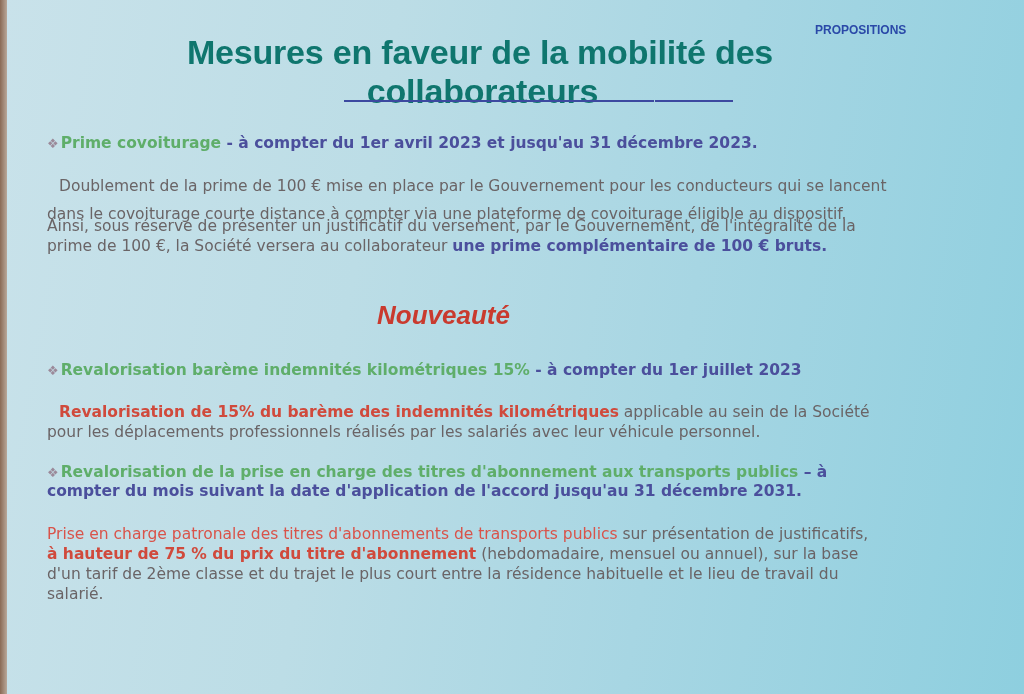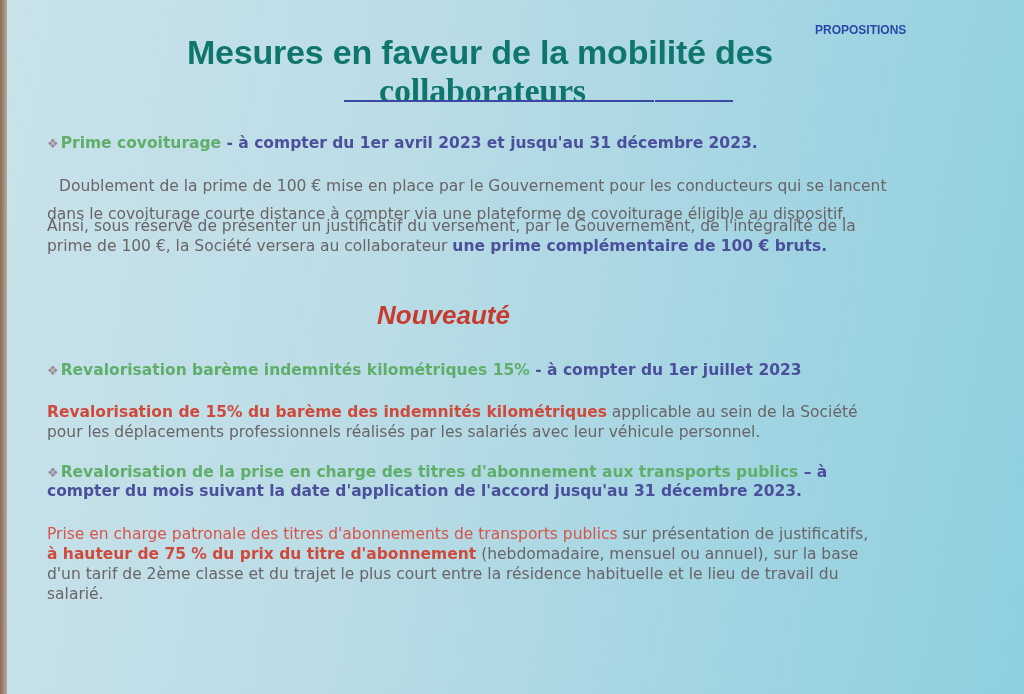--- a/index.html
+++ b/index.html
@@ -12,21 +12,21 @@
     position: absolute; left: 0; top: 0; width: 7px; height: 694px;
     background: linear-gradient(90deg, #8a6a55, #b9a89a);
   }
   .slide { position: absolute; left: 0; top: 0; width: 1024px; height: 694px; }
   .title {
     position: absolute; left: 150px; width: 760px; text-align: center;
     font-family: "Liberation Sans", sans-serif; font-weight: bold;
     color: #0f766e; font-size: 34px; letter-spacing: -0.2px;
   }
   .title.l1 { top: 33px; left: 120px; width: 720px; }
-  .title.l2 { top: 72px; left: 160px; width: 645px; font-family: Liberation Serif, serif; }
+  .title.l2 { top: 72px; left: 160px; width: 645px; }
   .title-underline {
     position: absolute; top: 100px; height: 2px; background: #3c49a0;
   }
   .tag {
     position: absolute; left: 815px; top: 19px; color: #2a49a8;
     font-family: "Liberation Sans", sans-serif; font-weight: bold; font-size: 12px;
     line-height: 22px; width: 146px;
   }
   .tag .l2 { display: block; margin-left: -24px; }
   .line {
@@ -72,29 +72,29 @@
   <div class="line" style="top:236px;">
     <span class="gray">prime de 100 €, la Société versera au collaborateur </span><span class="navy bold">une prime complémentaire de 100 € bruts.</span>
   </div>
 
   <div class="nouveaute">Nouveauté</div>
 
   <div class="line bold" style="top:360px;">
     <span class="bullet">❖</span><span class="green">Revalorisation barème indemnités kilométriques 15%</span><span class="navy"> - à compter du 1er juillet 2023</span>
   </div>
 
-  <div class="line" style="top:402px;">
+  <div class="line" style="top:402px;margin-left:12px;">
     <span class="redb">Revalorisation de 15% du barème des indemnités kilométriques</span><span class="gray"> applicable au sein de la Société</span>
   </div>
   <div class="line gray" style="top:422px;">pour les déplacements professionnels réalisés par les salariés avec leur véhicule personnel.</div>
 
   <div class="line bold" style="top:462px;">
     <span class="bullet">❖</span><span class="green">Revalorisation de la prise en charge des titres d'abonnement aux transports publics</span><span class="navy"> – à</span>
   </div>
-  <div class="line bold navy" style="top:481px;">compter du mois suivant la date d'application de l'accord jusqu'au 31 décembre 2023.</div>
+  <div class="line bold navy" style="top:481px;">compter du mois suivant la date d'application de l'accord jusqu'au 31 décembre 2031.</div>
 
   <div class="line" style="top:524px;">
     <span class="red">Prise en charge patronale des titres d'abonnements de transports publics</span><span class="gray"> sur présentation de justificatifs,</span>
   </div>
   <div class="line" style="top:544px;">
     <span class="redb">à hauteur de 75 % du prix du titre d'abonnement</span><span class="gray"> (hebdomadaire, mensuel ou annuel), sur la base</span>
   </div>
   <div class="line gray" style="top:564px;">d'un tarif de 2ème classe et du trajet le plus court entre la résidence habituelle et le lieu de travail du</div>
   <div class="line gray" style="top:584px;">salarié.</div>
 

